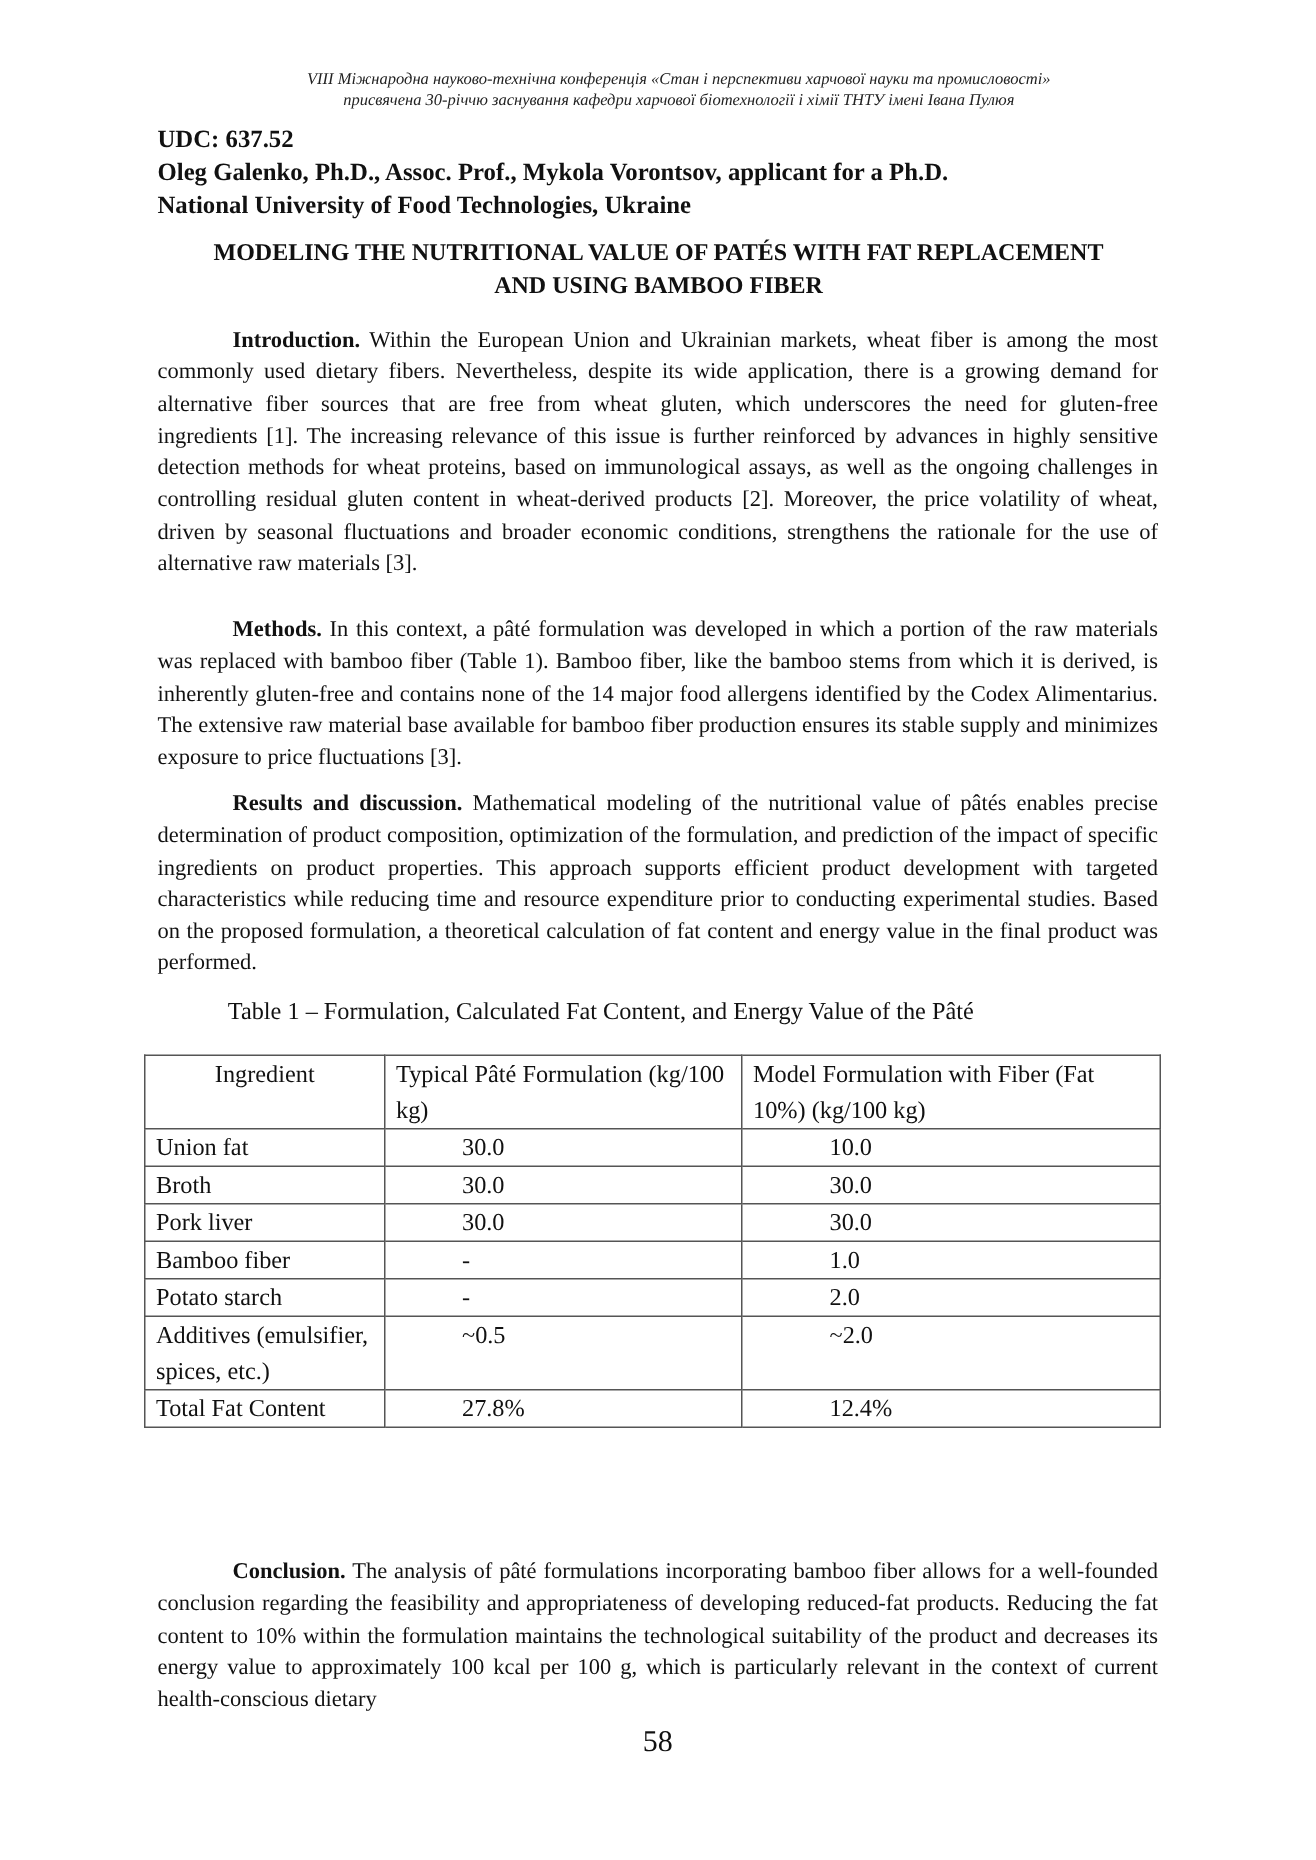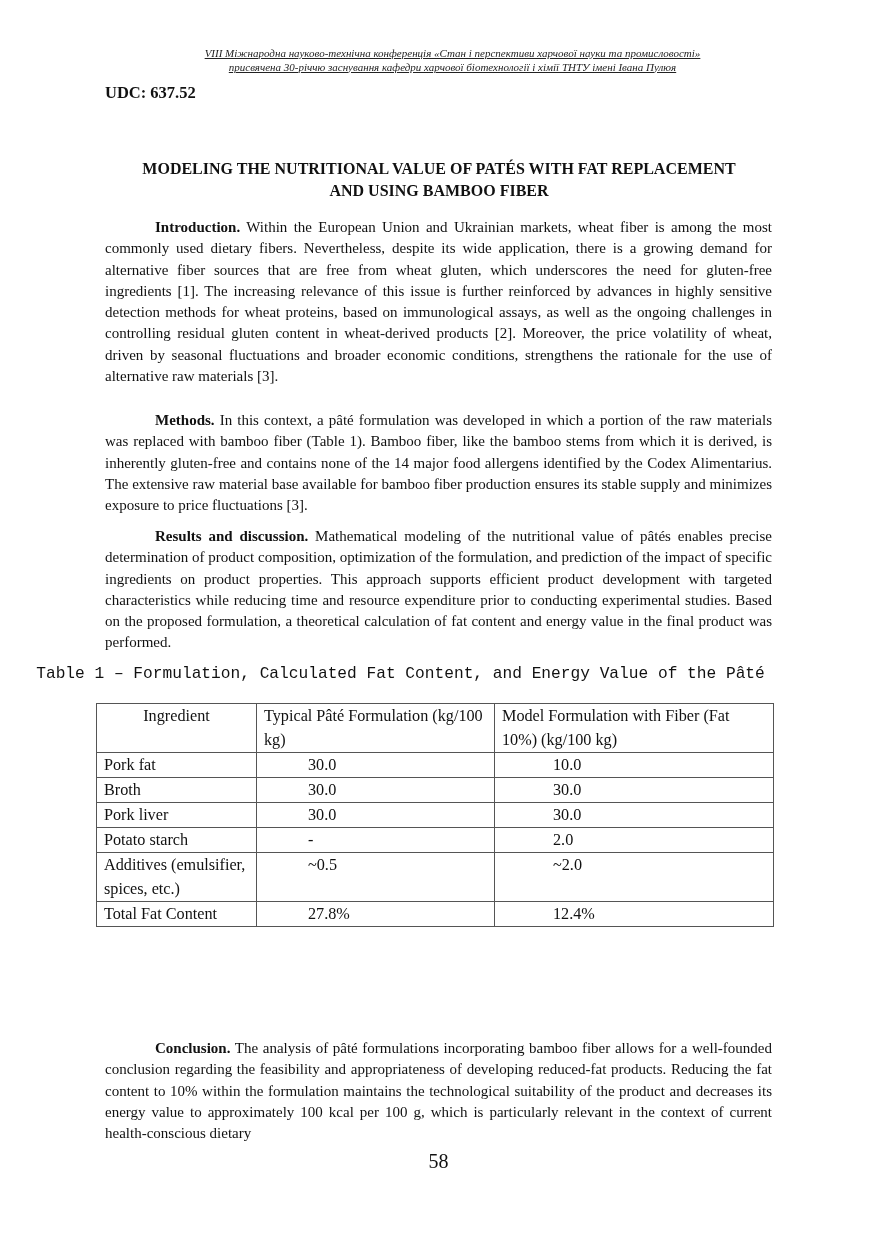--- a/index.html
+++ b/index.html
@@ -20,21 +20,20 @@
     left: 0;
     width: 877px;
     top: 47px;
     text-align: center;
     font-style: italic;
     font-size: 11px;
     line-height: 13.5px;
     color: #222;
   }
   .conf-header div {
-    text-decoration: underline;
     margin-left: 28px;
   }
   .meta {
     position: absolute;
     top: 82px;
     left: 105px;
     font-weight: bold;
     font-size: 16.5px;
     line-height: 22px;
   }
@@ -67,21 +66,20 @@
   #methods { top: 398px; margin-top: 12px; }
   #results { top: 526px; }
   .table-caption {
     position: absolute;
     top: 664px;
     left: 0;
     width: 801px;
     text-align: center;
     font-size: 16.2px;
     line-height: 20px;
-    font-family: Liberation Mono, monospace;
   }
   table.formulation {
     position: absolute;
     top: 703px;
     left: 96px;
     width: 678px;
     border-collapse: collapse;
     font-size: 16.2px;
     line-height: 24px;
     border-radius: 22px;
@@ -111,20 +109,22 @@
 </head>
 <body>
 
 <div class="conf-header">
   <div>VIII Міжнародна науково-технічна конференція «Стан і перспективи харчової науки та промисловості»</div>
   <div>присвячена 30-річчю заснування кафедри харчової біотехнології і хімії ТНТУ імені Івана Пулюя</div>
 </div>
 
 <div class="meta">
   <div>UDC: 637.52</div>
+  <div>Oleg Galenko, Ph.D., Assoc. Prof., Mykola Vorontsov, applicant for a Ph.D.</div>
+  <div>National University of Food Technologies, Ukraine</div>
 </div>
 
 <div class="title">
   <div>MODELING THE NUTRITIONAL VALUE OF PATÉS WITH FAT REPLACEMENT</div>
   <div>AND USING BAMBOO FIBER</div>
 </div>
 
 <div class="body-text" id="intro">
   <p><b>Introduction.</b><span> Within the European Union and Ukrainian markets, wheat fiber is among the most commonly used dietary fibers. Nevertheless, despite its wide application, there is a growing demand for alternative fiber sources that are free from wheat gluten, which underscores the need for gluten-free ingredients [1]. The increasing relevance of this issue is further reinforced by advances in highly sensitive detection methods for wheat proteins, based on immunological assays, as well as the ongoing challenges in controlling residual gluten content in wheat-derived products [2]. Moreover, the price volatility of wheat, driven by seasonal fluctuations and broader economic conditions, strengthens the rationale for the use of alternative raw materials [3].</span></p>
 </div>
@@ -142,33 +142,38 @@
 <table class="formulation">
   <thead>
     <tr>
       <th class="col0 c0">Ingredient</th>
       <th class="col1">Typical Pâté Formulation (kg/100 kg)</th>
       <th class="col2">Model Formulation with Fiber (Fat 10%) (kg/100 kg)</th>
     </tr>
   </thead>
   <tbody>
     <tr>
-      <td>Pork fat</td>
+      <td>Union fat</td>
       <td class="num1">30.0</td>
       <td class="num2">10.0</td>
     </tr>
     <tr>
       <td>Broth</td>
       <td class="num1">30.0</td>
       <td class="num2">30.0</td>
     </tr>
     <tr>
       <td>Pork liver</td>
       <td class="num1">30.0</td>
       <td class="num2">30.0</td>
+    </tr>
+    <tr>
+      <td>Bamboo fiber</td>
+      <td class="num1">-</td>
+      <td class="num2">1.0</td>
     </tr>
     <tr>
       <td>Potato starch</td>
       <td class="num1">-</td>
       <td class="num2">2.0</td>
     </tr>
     <tr>
       <td>Additives (emulsifier, spices, etc.)</td>
       <td class="num1">~0.5</td>
       <td class="num2">~2.0</td>

